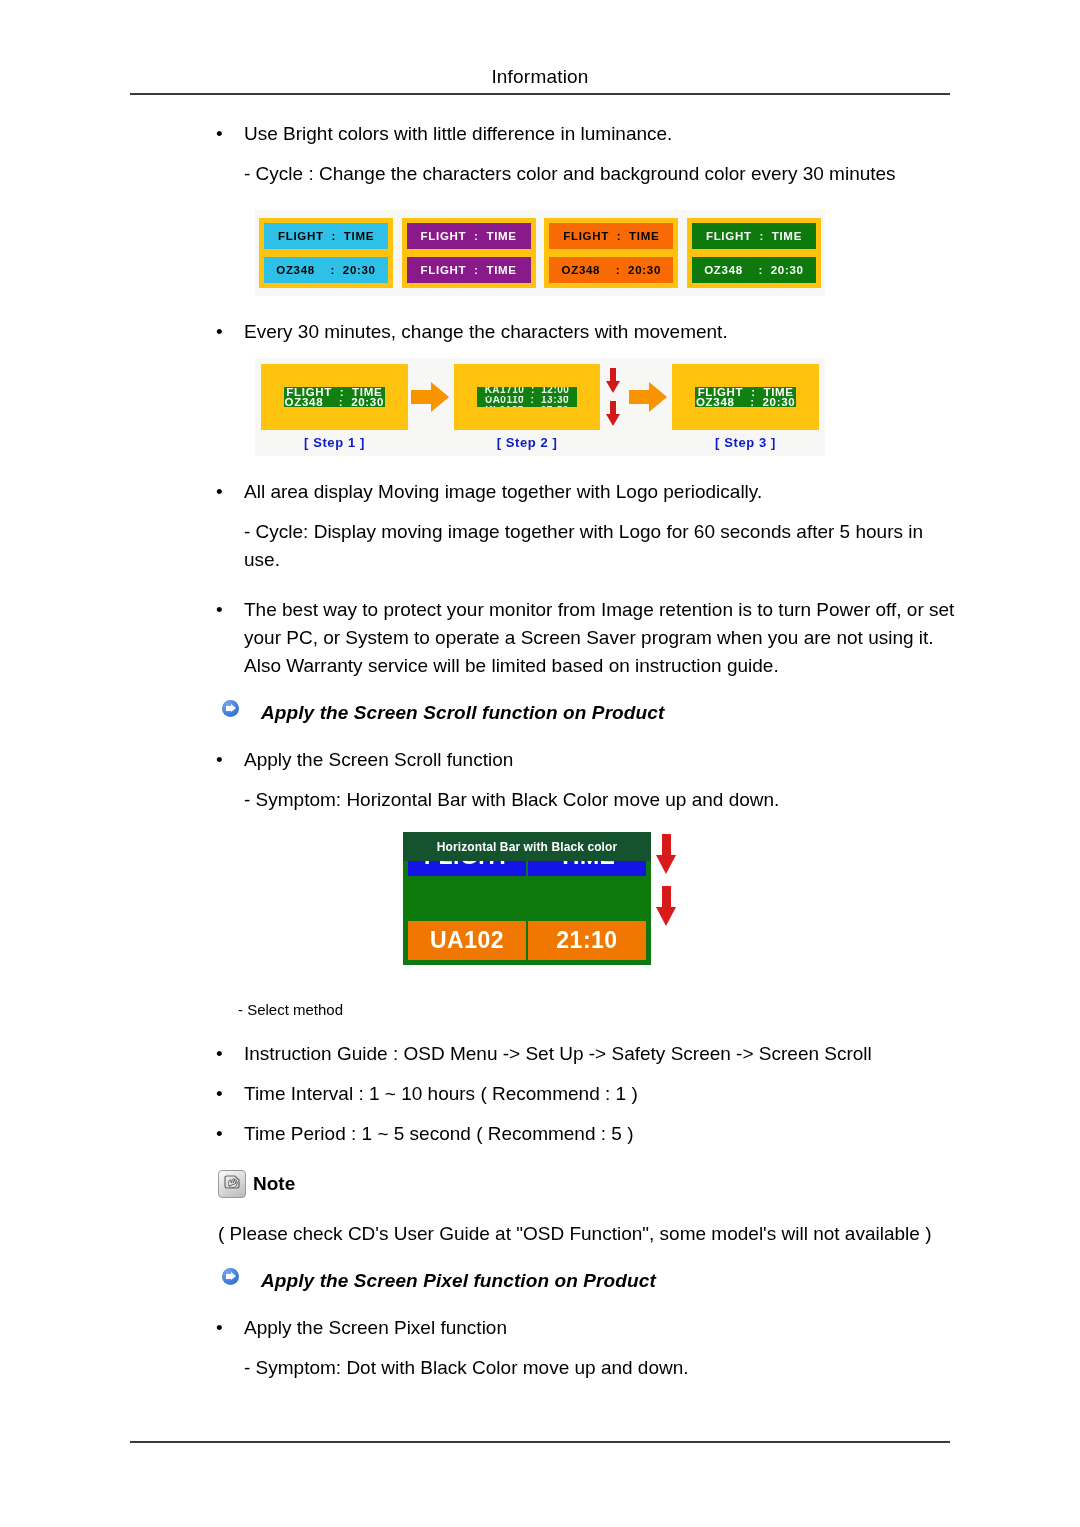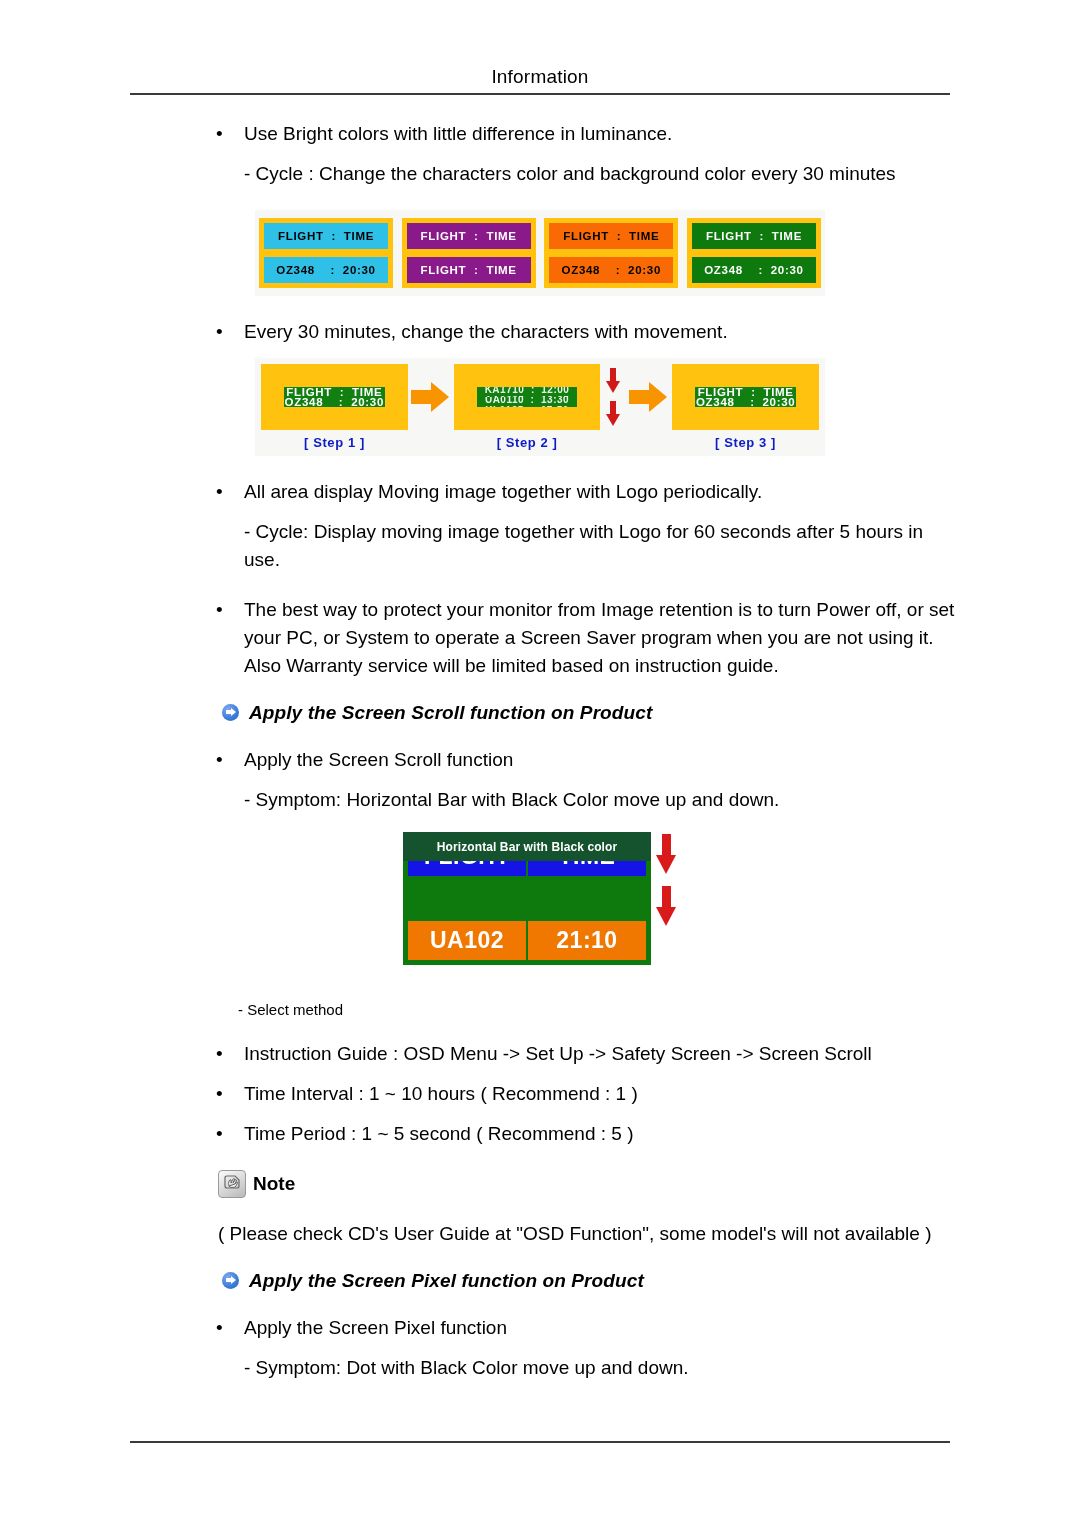--- a/index.html
+++ b/index.html
@@ -84,22 +84,22 @@
     line-height: 28px;
   }
 
   .gap-s  { height: 12px; }
   .gap-m  { height: 22px; }
   .gap-l  { height: 30px; }
 
   
   .section-head {
     display: flex;
-    align-items: center;
     margin-left: 222px;
+    gap: 12px;
   }
   .arrow-badge {
     flex: 0 0 17px;
     width: 17px;
     height: 17px;
     border-radius: 50%;
     background: radial-gradient(circle at 34% 30%, #7fa9ee 0%, #3f7fdb 55%, #2462bd 100%);
     position: relative;
     margin-right: 10px;
     margin-top: -2px;

